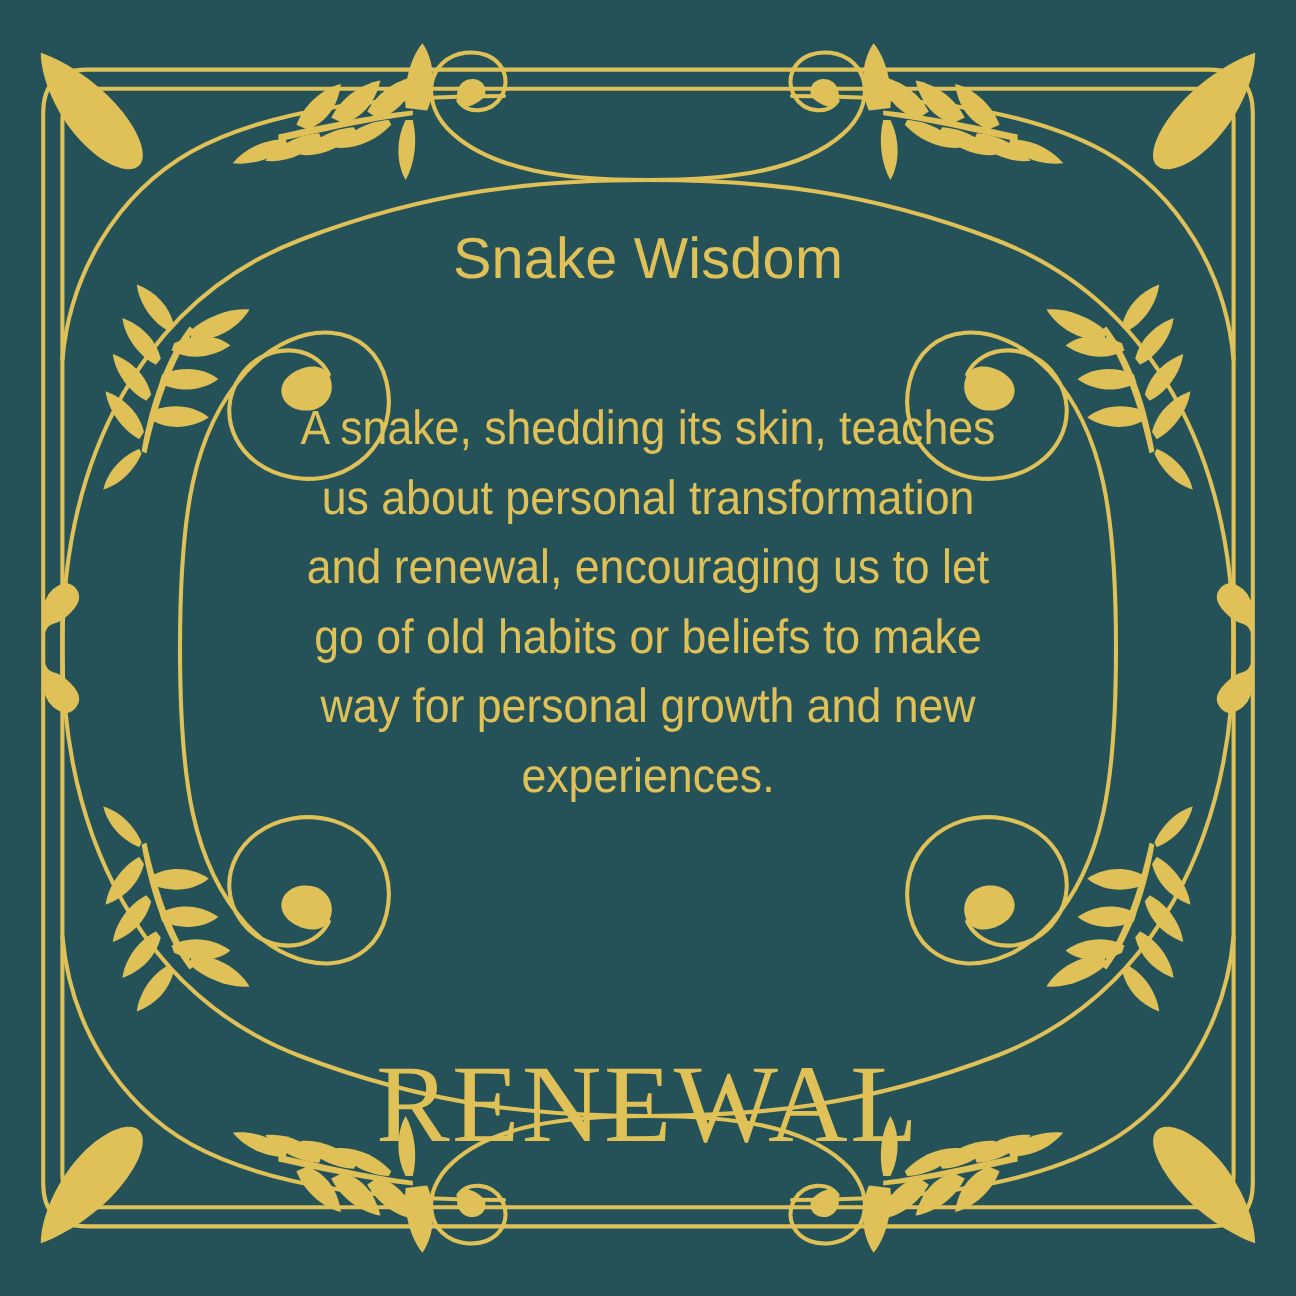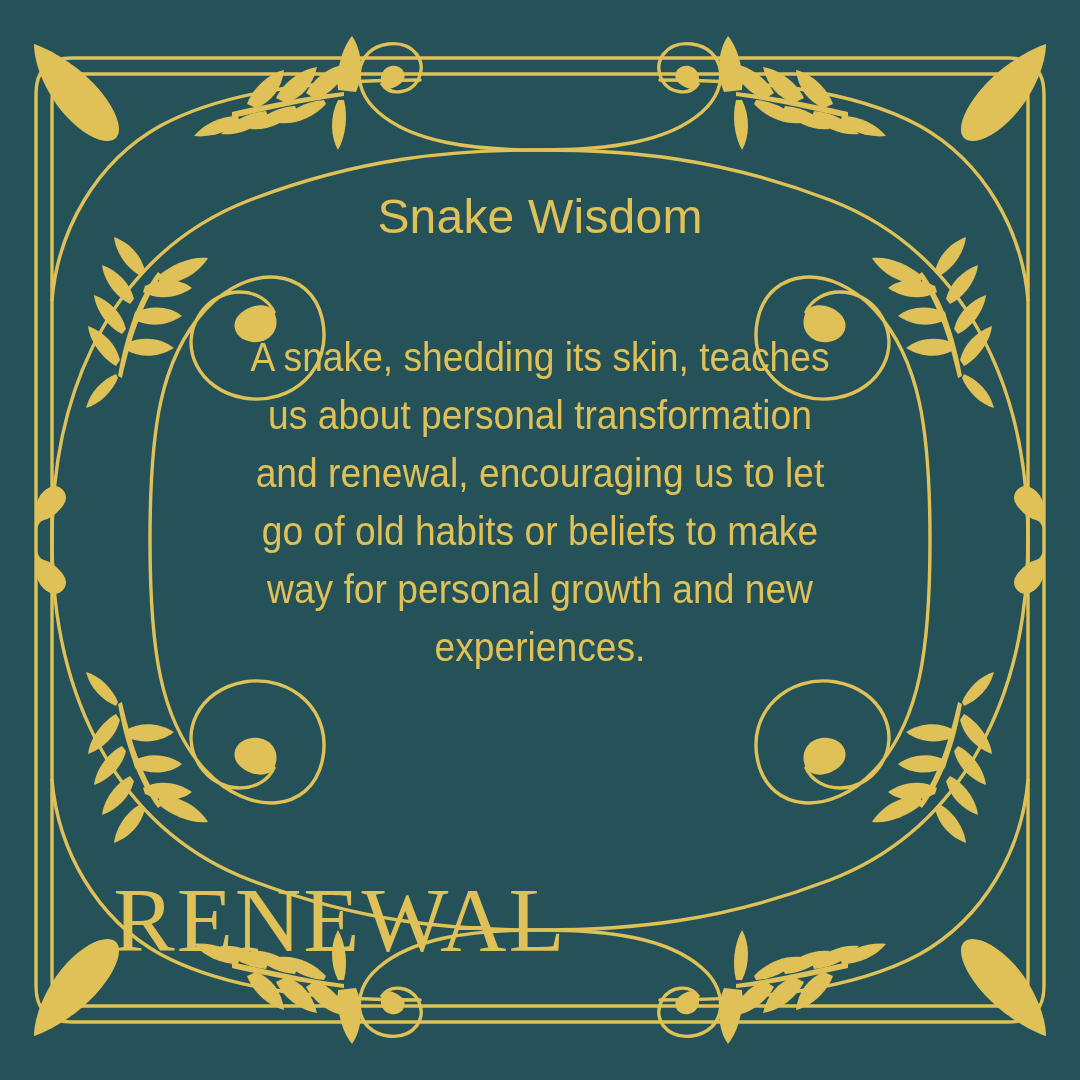--- a/index.html
+++ b/index.html
@@ -93,20 +93,21 @@
   }
 
   .wordmark {
     position: absolute;
     top: 845px;
     left: 0;
     right: 0;
     height: 110px;
     display: flex;
     align-items: center;
+    justify-content: center;
   }
   .wordmark svg { display: block; height: 100px; width: 360px; overflow: visible; }
   .wordmark-text {
     fill: #DFC157;
     font-family: "Liberation Serif", serif;
     font-size: 92px;
     letter-spacing: 2px;
   }
 </style>
 </head>

